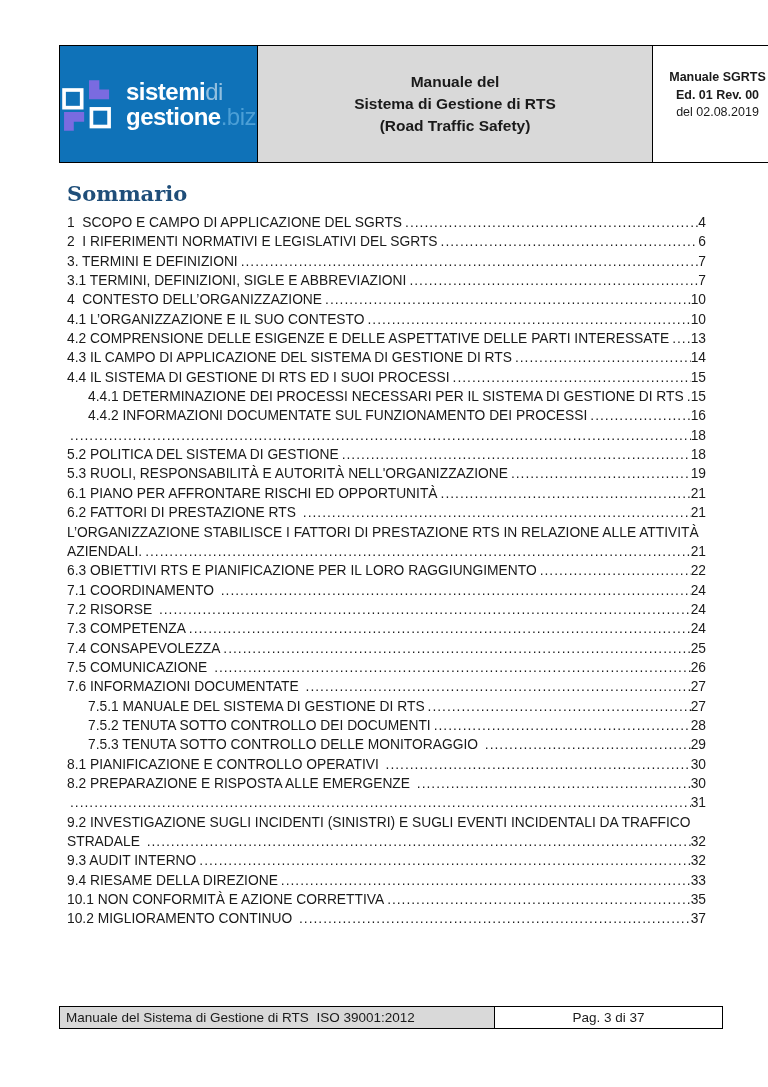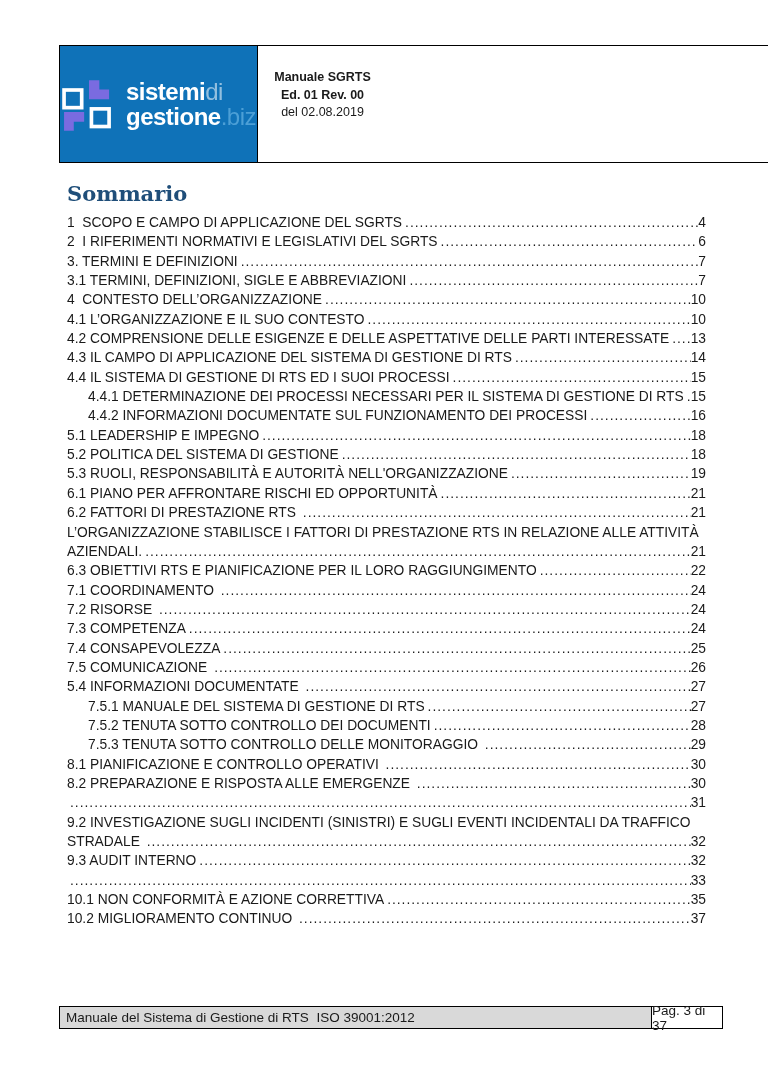--- a/index.html
+++ b/index.html
@@ -32,21 +32,21 @@
   .toc-row.indent { padding-left:21px; }
   .toc-label { white-space:pre; }
   .toc-leader { flex:1; overflow:hidden; white-space:nowrap; letter-spacing:1px;
                 padding:0 2px 0 3px; }
   .toc-leader::after { content:"..................................................................................................................................................................................................."; }
   .toc-page  { white-space:nowrap; }
 
   
   .footer-table { position:absolute; left:59px; top:1006px; width:664px; height:23px;
                   display:flex; border:1px solid #000; font-size:13.5px; }
-  .footer-left  { width:592px; background:#D9D9D9; border-right:1px solid #000;
+  .footer-left  { width:435px; background:#D9D9D9; border-right:1px solid #000;
                   display:flex; align-items:center; padding-left:6px; white-space:pre; }
   .footer-right { flex:1; background:#fff; display:flex; align-items:center; justify-content:center; }
 </style>
 </head>
 <body>
 
 <div class="header-table">
   <div class="cell-logo">
     <div class="logo">
       <svg width="56" height="58" viewBox="0 0 92 94">
@@ -54,20 +54,25 @@
         <path d="M46 8 h17 v15 h16 v16 h-33 z" fill="#7A6BE0"></path>
         <path d="M5 60 h33 v16 h-17 v15 h-16 z" fill="#7A6BE0"></path>
         <rect x="50" y="55" width="29" height="29" fill="none" stroke="#ffffff" stroke-width="6"></rect>
       </svg>
       <div class="logo-text">
         <div><b>sistemi</b><span class="logo-light">di</span></div>
         <div><b>gestione</b><span class="logo-biz">.biz</span></div>
       </div>
     </div>
   </div>
+  <div class="cell-title">
+    <div>Manuale del</div>
+    <div>Sistema di Gestione di RTS</div>
+    <div>(Road Traffic Safety)</div>
+  </div>
   <div class="cell-ref">
     <div class="ref-title">Manuale SGRTS</div>
     <div class="ref-ed">Ed. 01 Rev. 00</div>
     <div>del 02.08.2019</div>
   </div>
 </div>
 
 <div class="content">
   <div class="sommario">Sommario</div>
   <div>
@@ -120,21 +125,20 @@
         <span class="toc-label">4.4.1 DETERMINAZIONE DEI PROCESSI NECESSARI PER IL SISTEMA DI GESTIONE DI RTS</span>
         <span class="toc-leader"></span>
         <span class="toc-page">15</span>
       </div>
       <div class="toc-row indent">
         <span class="toc-label">4.4.2 INFORMAZIONI DOCUMENTATE SUL FUNZIONAMENTO DEI PROCESSI</span>
         <span class="toc-leader"></span>
         <span class="toc-page">16</span>
       </div>
       <div class="toc-row">
-        <span class="toc-label">5.1 LEADERSHIP E IMPEGNO</span>
         <span class="toc-leader"></span>
         <span class="toc-page">18</span>
       </div>
       <div class="toc-row">
         <span class="toc-label">5.2 POLITICA DEL SISTEMA DI GESTIONE</span>
         <span class="toc-leader"></span>
         <span class="toc-page">18</span>
       </div>
       <div class="toc-row">
         <span class="toc-label">5.3 RUOLI, RESPONSABILITÀ E AUTORITÀ NELL'ORGANIZZAZIONE</span>
@@ -183,21 +187,21 @@
         <span class="toc-label">7.4 CONSAPEVOLEZZA</span>
         <span class="toc-leader"></span>
         <span class="toc-page">25</span>
       </div>
       <div class="toc-row">
         <span class="toc-label">7.5 COMUNICAZIONE </span>
         <span class="toc-leader"></span>
         <span class="toc-page">26</span>
       </div>
       <div class="toc-row">
-        <span class="toc-label">5.4 INFORMAZIONI DOCUMENTATE </span>
+        <span class="toc-label">7.6 INFORMAZIONI DOCUMENTATE </span>
         <span class="toc-leader"></span>
         <span class="toc-page">27</span>
       </div>
       <div class="toc-row indent">
         <span class="toc-label">7.5.1 MANUALE DEL SISTEMA DI GESTIONE DI RTS</span>
         <span class="toc-leader"></span>
         <span class="toc-page">27</span>
       </div>
       <div class="toc-row indent">
         <span class="toc-label">7.5.2 TENUTA SOTTO CONTROLLO DEI DOCUMENTI</span>
@@ -230,20 +234,21 @@
         <span class="toc-label">STRADALE </span>
         <span class="toc-leader"></span>
         <span class="toc-page">32</span>
       </div>
       <div class="toc-row">
         <span class="toc-label">9.3 AUDIT INTERNO</span>
         <span class="toc-leader"></span>
         <span class="toc-page">32</span>
       </div>
       <div class="toc-row">
+        <span class="toc-label">9.4 RIESAME DELLA DIREZIONE</span>
         <span class="toc-leader"></span>
         <span class="toc-page">33</span>
       </div>
       <div class="toc-row">
         <span class="toc-label">10.1 NON CONFORMITÀ E AZIONE CORRETTIVA</span>
         <span class="toc-leader"></span>
         <span class="toc-page">35</span>
       </div>
       <div class="toc-row">
         <span class="toc-label">10.2 MIGLIORAMENTO CONTINUO </span>

